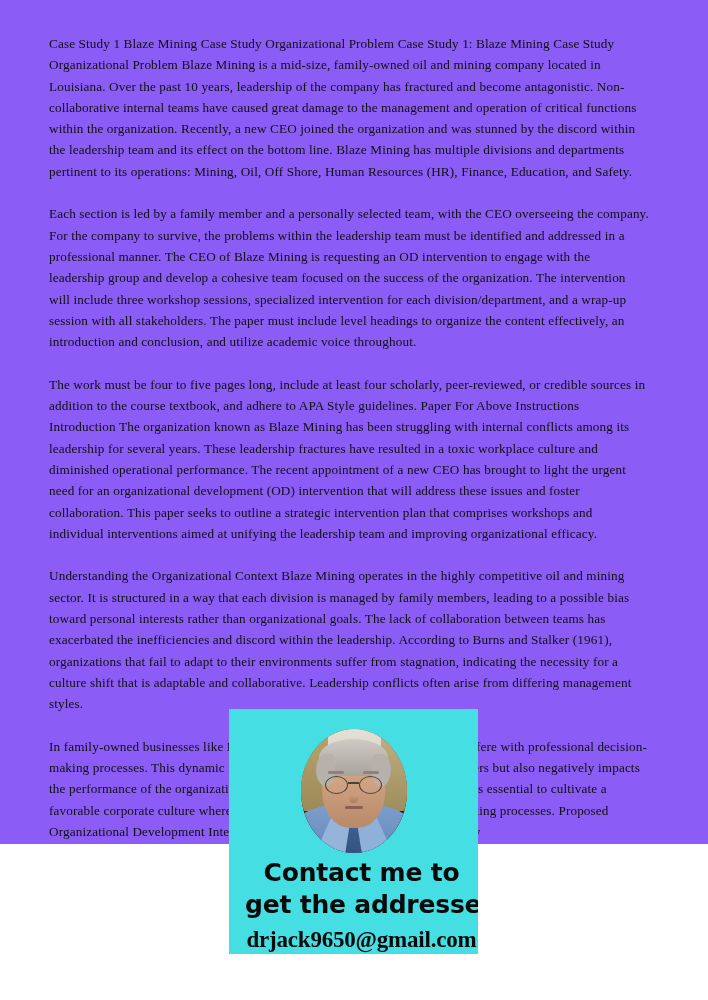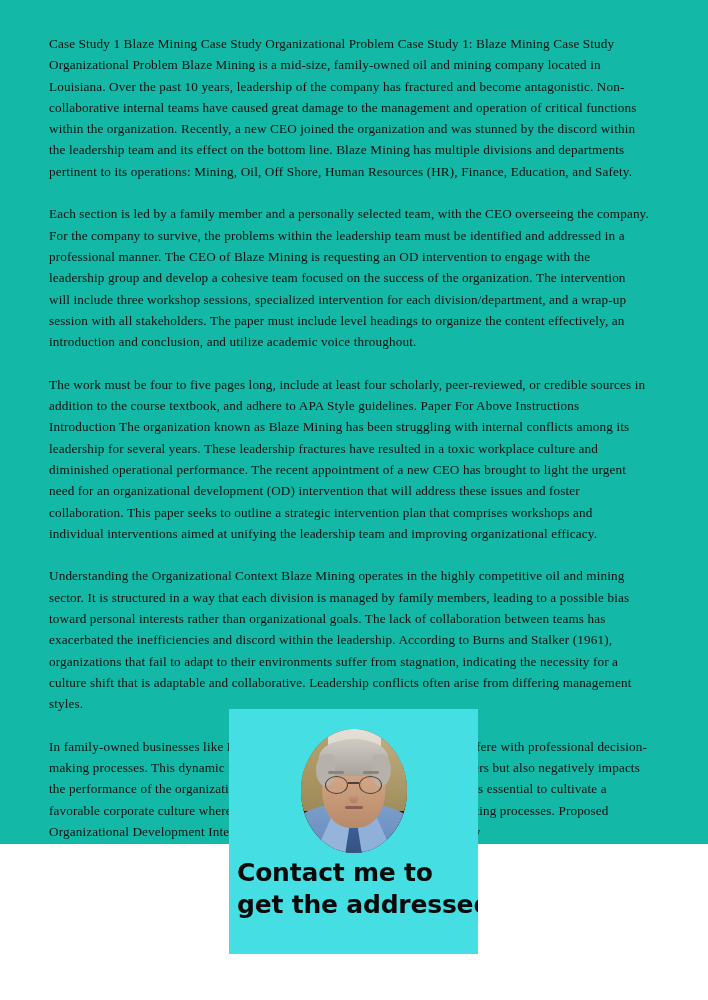--- a/index.html
+++ b/index.html
@@ -13,21 +13,21 @@
     background: #ffffff;
     font-family: "Liberation Serif", "DejaVu Serif", serif;
     overflow: hidden;
     position: relative;
   }
 
   #page {
     position: relative;
     width: 708px;
     height: 844px;
-    background: #14b8a6;
+    background: #8b5cf6;
   }
 
   #doc-body {
     position: absolute;
     left: 49px;
     top: 33px;
     width: 600px;
     color: #100f0f;
     font-size: 13.2px;
     line-height: 21.3px;
@@ -221,24 +221,24 @@
     transform: translateX(-50%);
     top: 49%;
     width: 9%;
     height: 11%;
     background: linear-gradient(180deg, rgba(0,0,0,0) 40%, rgba(140,95,70,0.45) 100%);
     border-radius: 40%;
   }
 
   #contact-lines {
     position: absolute;
-    left: 8px;
+    left: 16px;
     right: 0;
     top: 148px;
-    text-align: left;
+    text-align: center;
   }
   .contact-line {
     font-family: "DejaVu Sans", "Liberation Sans", sans-serif;
     font-weight: 700;
     font-size: 25px;
     line-height: 32px;
     color: #0a0a0a;
     letter-spacing: -0.2px;
     white-space: nowrap;
   }
@@ -287,17 +287,18 @@
       <div class="ph-glass l"></div>
       <div class="ph-glass r"></div>
       <div class="ph-bridge"></div>
       <div class="ph-nose"></div>
       <div class="ph-mouth"></div>
     </div>
 
     <div id="contact-lines">
       <div class="contact-line">Contact me to</div>
       <div class="contact-line">get the addressed</div>
+      <div id="contact-email">drjack9650@gmail.com</div>
     </div>
 
   </div>
 
 </div>
 
 </body></html>

